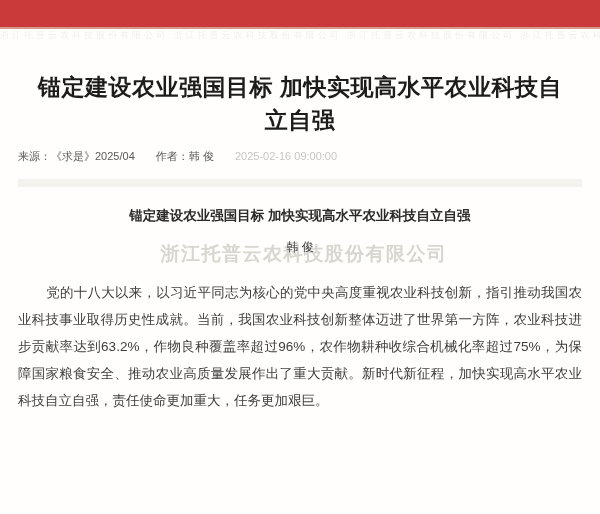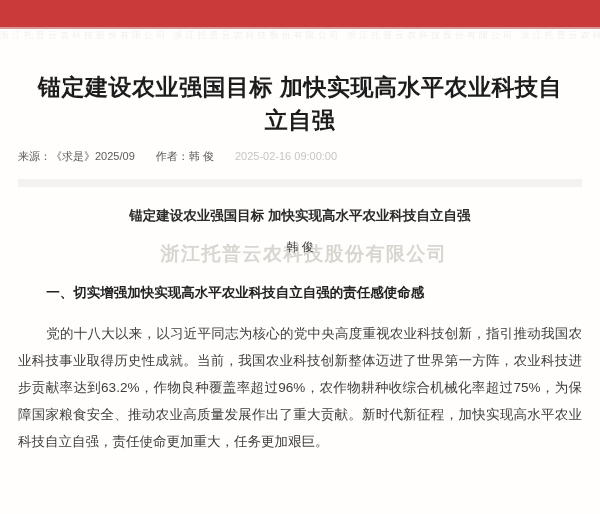--- a/index.html
+++ b/index.html
@@ -111,30 +111,29 @@
 </head>
 <body>
 
 <div class="top-bar"></div>
 
 <div class="wm-strip">浙江托普云农科技股份有限公司 浙江托普云农科技股份有限公司 浙江托普云农科技股份有限公司 浙江托普云农科技股份有限公司 浙江托普云农科技股份有限公司 浙江托普云农科技股份有限公司</div>
 
 <h1 class="page-title">锚定建设农业强国目标 加快实现高水平农业科技自立自强</h1>
 
 <div class="meta">
-  <span class="chunk"><span>来源：</span><span>《求是》2025/09</span></span>
+  <span class="chunk"><span>来源：</span><span>《求是》2025/04</span></span>
   <span class="chunk"><span>作者：</span><span>韩 俊</span></span>
   <span class="date">2025-02-16 09:00:00</span>
 </div>
 
 <div class="divider"></div>
 
 <h2 class="article-title">锚定建设农业强国目标 加快实现高水平农业科技自立自强</h2>
 
 <div class="byline">
   <div class="author">韩 俊</div>
   <div class="watermark">浙江托普云农科技股份有限公司</div>
 </div>
 
 <div class="article-body">
-    <h3>一、切实增强加快实现高水平农业科技自立自强的责任感使命感</h3>
     <p>党的十八大以来，以习近平同志为核心的党中央高度重视农业科技创新，指引推动我国农业科技事业取得历史性成就。当前，我国农业科技创新整体迈进了世界第一方阵，农业科技进步贡献率达到63.2%，作物良种覆盖率超过96%，农作物耕种收综合机械化率超过75%，为保障国家粮食安全、推动农业高质量发展作出了重大贡献。新时代新征程，加快实现高水平农业科技自立自强，责任使命更加重大，任务更加艰巨。</p>
   </div>
 
 </body></html>

